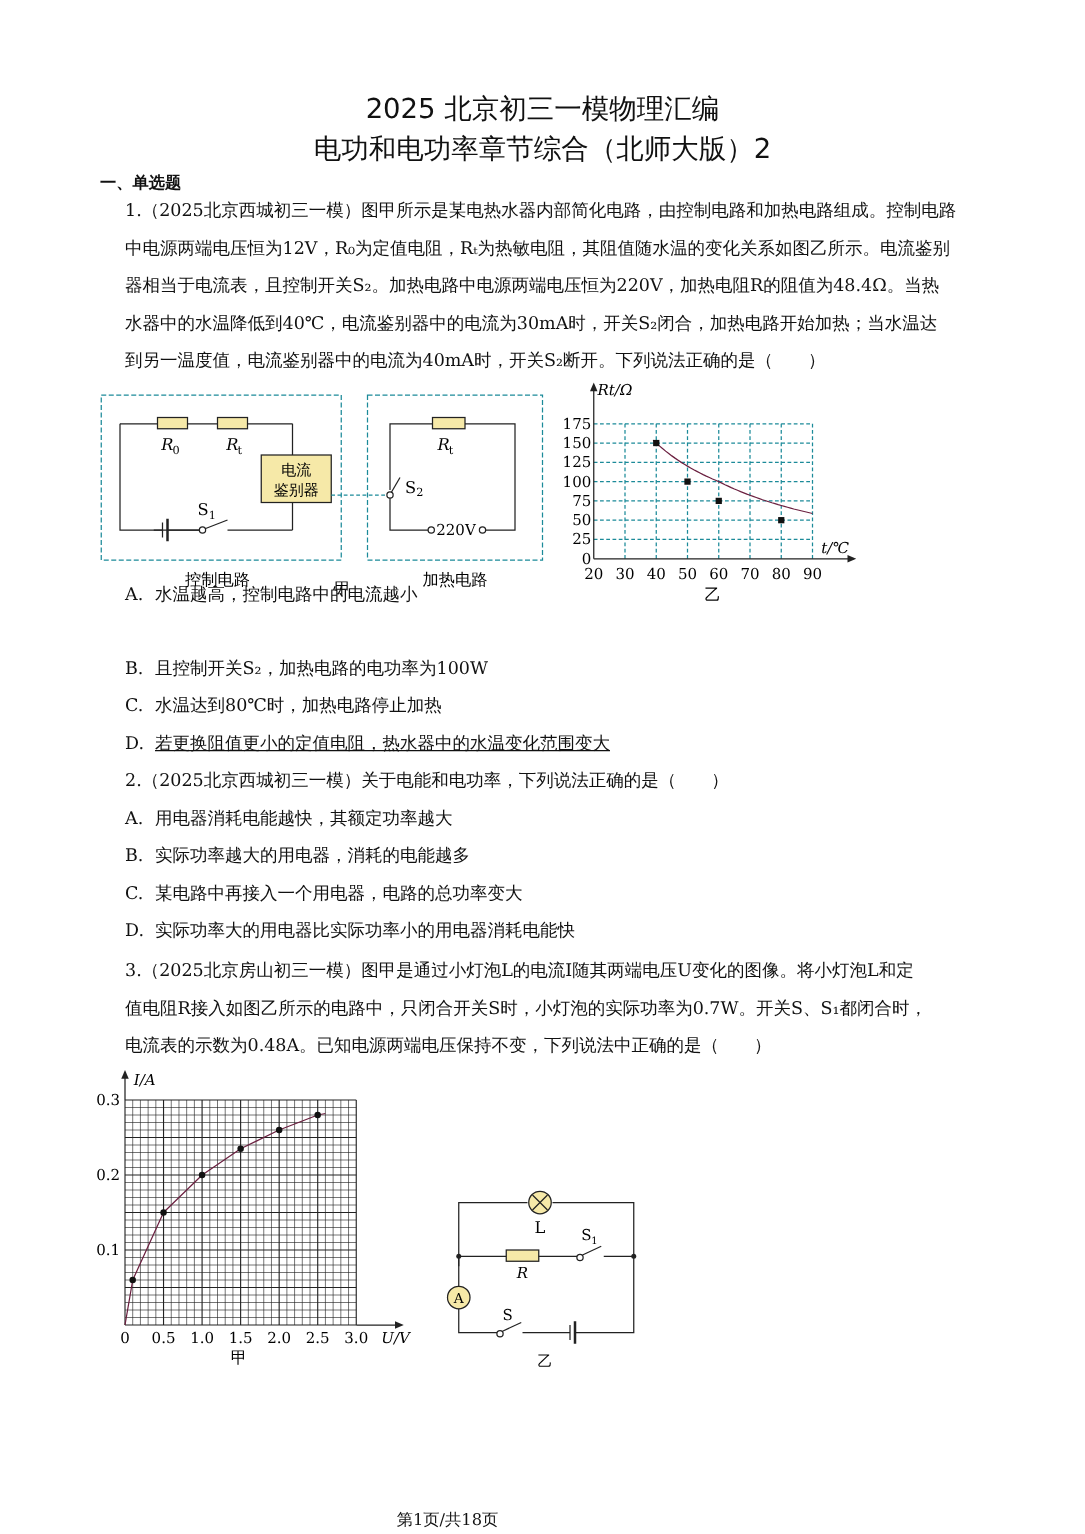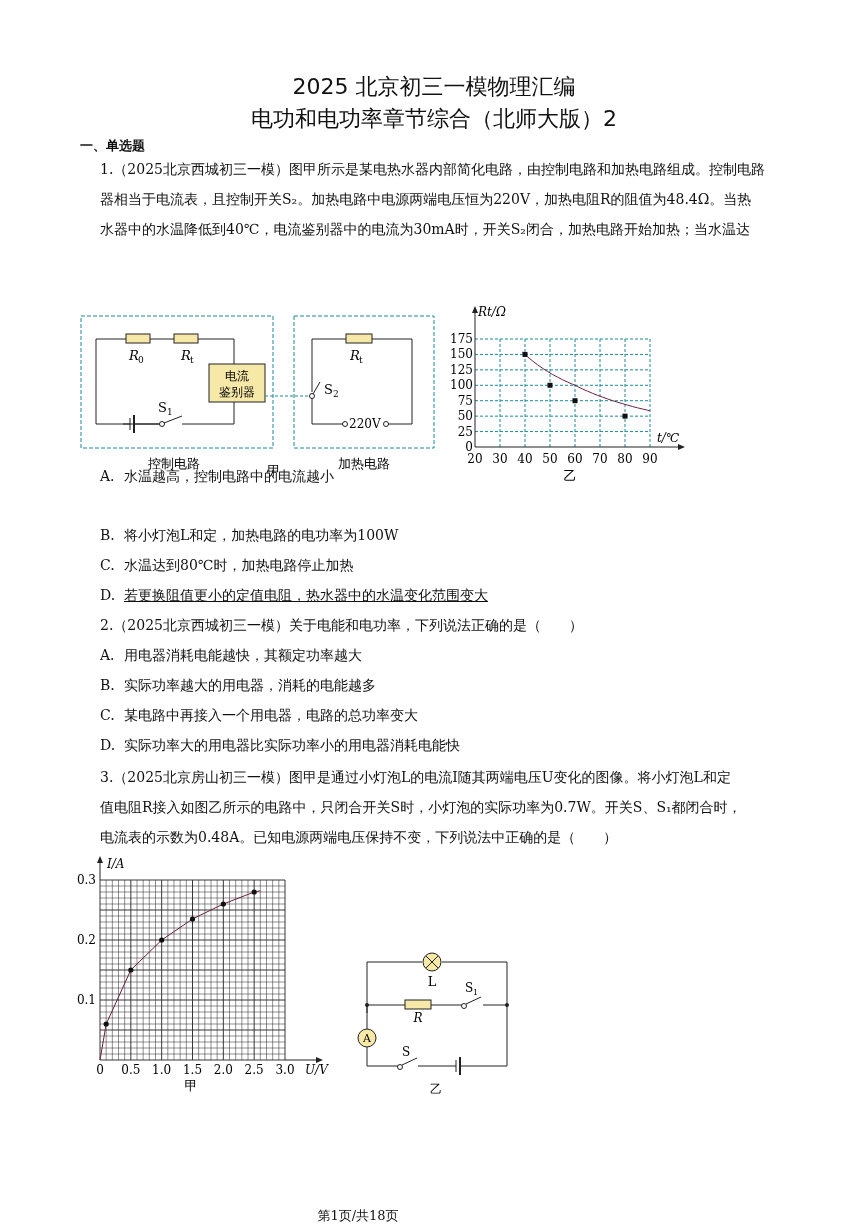--- a/index.html
+++ b/index.html
@@ -36,22 +36,24 @@
 </style>
 </head>
 <body>
 
 <div class="title t1">2025 北京初三一模物理汇编</div>
 <div class="title t2">电功和电功率章节综合（北师大版）2</div>
 <div class="section">一、单选题</div>
 
 <div class="para" style="top:154px;">
   <span class="line">1.（2025北京西城初三一模）图甲所示是某电热水器内部简化电路，由控制电路和加热电路组成。控制电路</span>
+  <span class="line">中电源两端电压恒为12V，R₀为定值电阻，Rₜ为热敏电阻，其阻值随水温的变化关系如图乙所示。电流鉴别</span>
   <span class="line">器相当于电流表，且控制开关S₂。加热电路中电源两端电压恒为220V，加热电阻R的阻值为48.4Ω。当热</span>
   <span class="line">水器中的水温降低到40℃，电流鉴别器中的电流为30mA时，开关S₂闭合，加热电路开始加热；当水温达</span>
+  <span class="line">到另一温度值，电流鉴别器中的电流为40mA时，开关S₂断开。下列说法正确的是（　　）</span>
 </div>
 
 <svg style="position:absolute;left:78px;top:312px;" width="365" height="165" viewBox="0 0 365 165">
 
   <rect x="3" y="4" width="192" height="132" fill="none" stroke="#1b8a99" stroke-width="1" stroke-dasharray="4,2"></rect>
 
   <rect x="216" y="4" width="140" height="132" fill="none" stroke="#1b8a99" stroke-width="1" stroke-dasharray="4,2"></rect>
 
   <polyline points="18,27 18,112 82,112" fill="none" stroke="#222" stroke-width="1"></polyline>
   <line x1="18" y1="27" x2="48" y2="27" stroke="#222"></line>
@@ -142,21 +144,21 @@
       <rect x="102.5" y="82.78571428571429" width="5" height="5" fill="#111"></rect>
       <rect x="127.5" y="98.21428571428572" width="5" height="5" fill="#111"></rect>
       <rect x="177.5" y="113.64285714285714" width="5" height="5" fill="#111"></rect>
     </g>
   <text x="33" y="16" font-size="12" font-style="italic">Rt/Ω</text>
   <text x="212" y="142" font-size="12" font-style="italic">t/℃</text>
   <text x="125" y="180" font-size="13" text-anchor="middle">乙</text>
 </svg>
 
 <div class="opt" style="top:466px;"><span class="letter">A.</span><span>水温越高，控制电路中的电流越小</span></div>
-<div class="opt" style="top:525px;"><span class="letter">B.</span><span>将小灯泡L和定，加热电路的电功率为100W</span></div>
+<div class="opt" style="top:525px;"><span class="letter">B.</span><span>且控制开关S₂，加热电路的电功率为100W</span></div>
 <div class="opt" style="top:555px;"><span class="letter">C.</span><span>水温达到80℃时，加热电路停止加热</span></div>
 <div class="opt" style="top:585px;text-decoration:underline;"><span class="letter">D.</span><span>若更换阻值更小的定值电阻，热水器中的水温变化范围变大</span></div>
 
 <div class="para" style="top:610px;">
   <span class="line">2.（2025北京西城初三一模）关于电能和电功率，下列说法正确的是（　　）</span>
 </div>
 <div class="opt" style="top:645px;"><span class="letter">A.</span><span>用电器消耗电能越快，其额定功率越大</span></div>
 <div class="opt" style="top:675px;"><span class="letter">B.</span><span>实际功率越大的用电器，消耗的电能越多</span></div>
 <div class="opt" style="top:705px;"><span class="letter">C.</span><span>某电路中再接入一个用电器，电路的总功率变大</span></div>
 <div class="opt" style="top:735px;"><span class="letter">D.</span><span>实际功率大的用电器比实际功率小的用电器消耗电能快</span></div>

